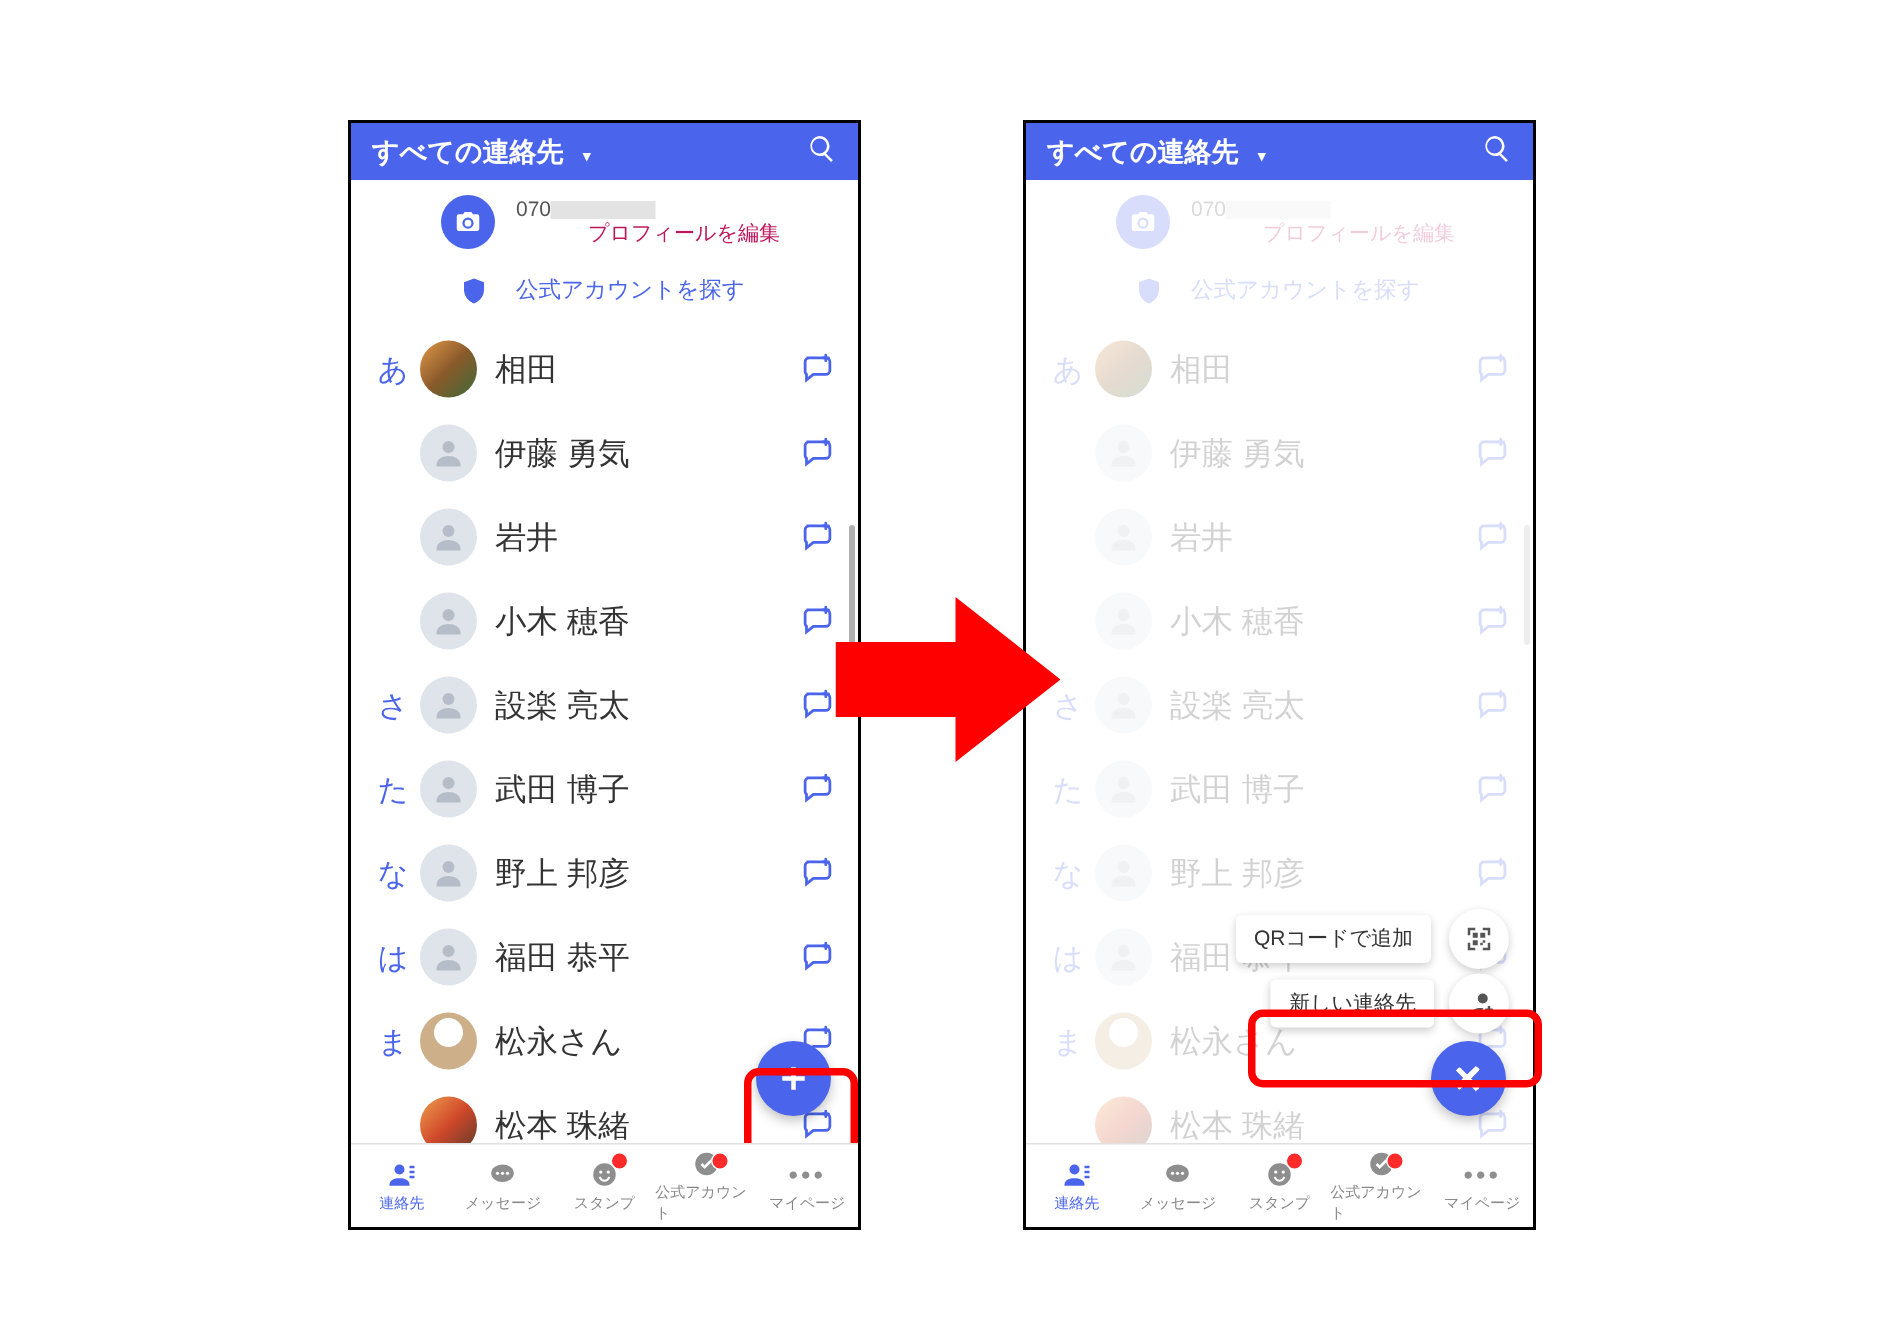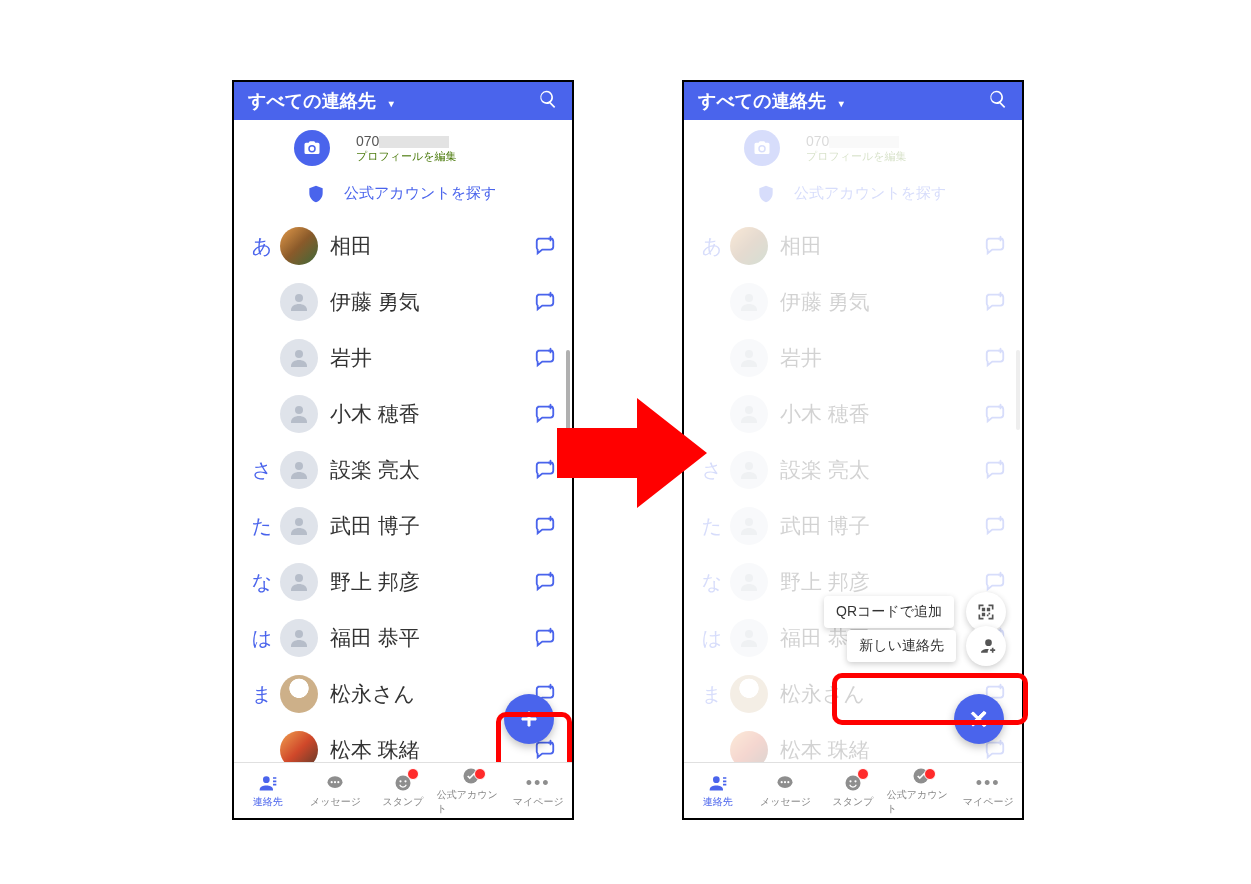--- a/index.html
+++ b/index.html
@@ -38,30 +38,29 @@
   .hdr-spacer { flex: 1; }
   .hdr-search svg { width: 20px; height: 20px; fill: #fff; }
 
   
   .content { flex: 1 1 auto; overflow: hidden; position: relative; }
 
   
   .profile-row {
     display: flex; align-items: center;
     padding: 10px 14px 10px 60px;
-    gap: 12px;
   }
   .cam-circle {
     width: 36px; height: 36px; border-radius: 50%;
     background: #4a64ec; display: flex; align-items: center; justify-content: center;
     margin-right: 14px;
   }
   .cam-circle svg { width: 18px; height: 18px; fill: #fff; }
   .profile-text .phonenum { font-size: 14px; color: #555; }
-  .profile-text .editlink { font-size: 11px; color: #4d7c0f; }
+  .profile-text .editlink { font-size: 14px; color: #be185d; margin-left: 48px; }
   .phonenum .redact { display:inline-block; width:70px; height:12px; background:#e3e3e3; vertical-align:middle; }
 
   
   .official-row {
     display: flex; 
     padding: 8px 14px 14px 72px;
   }
   .shield {
     width: 20px; height: 20px; margin-right: 18px;
   }
@@ -158,22 +157,22 @@
     background: rgba(255,255,255,0.78);
   }
   .nav { position: relative; z-index: 5; }
 
   
   .chip-row {
     position: absolute;
     right: 16px;
     display: flex; align-items: center; gap: 10px;
   }
-  .chip-row.r1 { bottom: 96px; }
-  .chip-row.r2 { bottom: 130px; gap: 12px; }
+  .chip-row.r1 { bottom: 73px; text-decoration: underline; }
+  .chip-row.r2 { bottom: 116px; gap: 12px; }
   .chip-label {
     background: #fff; border-radius: 4px;
     padding: 7px 12px; font-size: 14px; color: #333;
     box-shadow: 0 2px 6px rgba(0,0,0,0.2);
   }
   .chip-btn {
     width: 40px; height: 40px; border-radius: 50%;
     background: #fff; box-shadow: 0 2px 6px rgba(0,0,0,0.2);
     display:flex; align-items:center; justify-content:center;
   }

